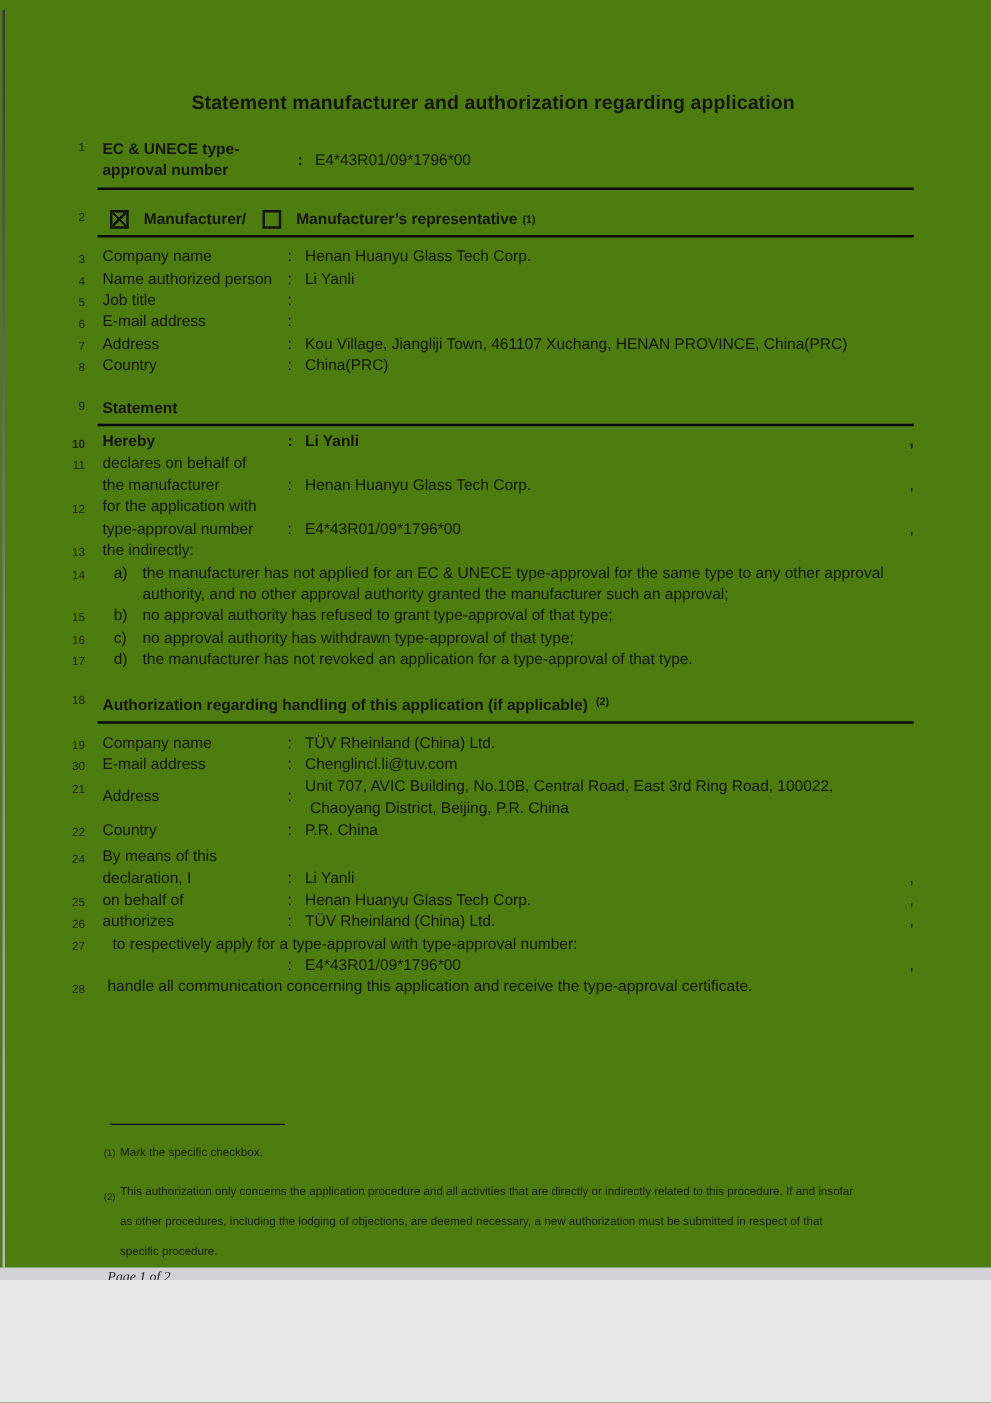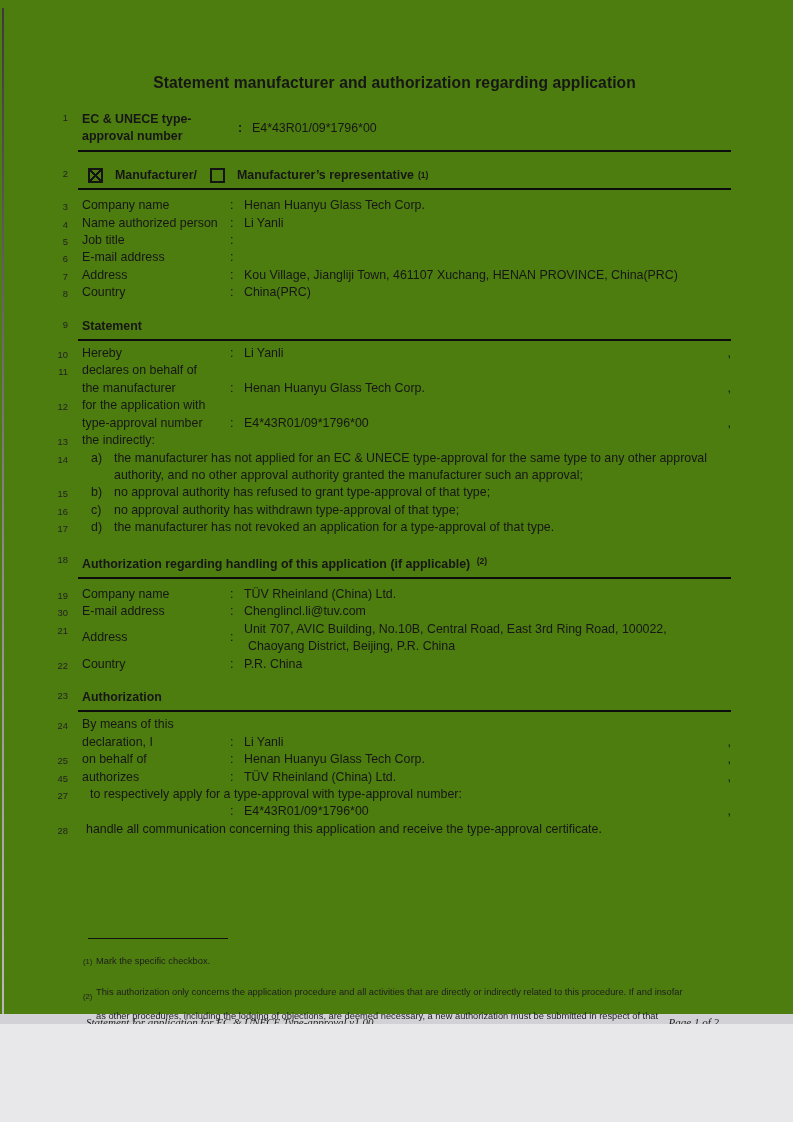--- a/index.html
+++ b/index.html
@@ -146,21 +146,21 @@
           <span class="fv">China(PRC)</span>
         </div>
       </div>
     </div>
 
     <div class="row mt-sec">
       <div class="num">9</div>
       <div class="rc rule-b hd-pad hd">Statement</div>
     </div>
 
-    <div class="row" style="margin-top:4px;">
+    <div class="row" style="margin-top:4px;font-weight:bold;">
       <div class="num">10</div>
       <div class="rc frow">
         <span class="fl">Hereby</span>
         <span class="fc">:</span>
         <span>Li Yanli</span>
         <span class="comma">,</span>
       </div>
     </div>
 
     <div class="row">
@@ -262,24 +262,20 @@
       <div class="row">
         <div class="num">22</div>
         <div class="rc frow">
           <span class="fl">Country</span>
           <span class="fc">:</span>
           <span class="fv">P.R. China</span>
         </div>
       </div>
     </div>
 
-    <div class="row mt-sec">
-      <div class="num">23</div>
-      <div class="rc rule-b hd-pad hd">Authorization</div>
-    </div>
 
     <div class="row" style="margin-top:4px;">
       <div class="num">24</div>
       <div class="rc">
         <div>By means of this</div>
         <div class="frow">
           <span class="fl">declaration, I</span>
           <span class="fc">:</span>
           <span>Li Yanli</span>
           <span class="comma">,</span>
@@ -291,21 +287,21 @@
       <div class="num">25</div>
       <div class="rc frow">
         <span class="fl">on behalf of</span>
         <span class="fc">:</span>
         <span>Henan Huanyu Glass Tech Corp.</span>
         <span class="comma">,</span>
       </div>
     </div>
 
     <div class="row">
-      <div class="num">45</div>
+      <div class="num">26</div>
       <div class="rc frow">
         <span class="fl">authorizes</span>
         <span class="fc">:</span>
         <span>TÜV Rheinland (China) Ltd.</span>
         <span class="comma">,</span>
       </div>
     </div>
 
     <div class="row">
       <div class="num">27</div>
@@ -330,16 +326,15 @@
       <span class="fn-marker">(1)</span>
       <span class="fn-text">Mark the specific checkbox.</span>
     </div>
     <div class="fn fn2">
       <span class="fn-marker" style="padding-top:5px;">(2)</span>
       <span class="fn-text">This authorization only concerns the application procedure and all activities that are directly or indirectly related to this procedure. If and insofar as other procedures, including the lodging of objections, are deemed necessary, a new authorization must be submitted in respect of that specific procedure.</span>
     </div>
   </div>
 
   <div class="footer">
-    <span>Statement for application for EC &amp; UNECE Type-approval v1.00</span>
     <span>Page 1 of 2</span>
   </div>
 </div>
 
 </body></html>

